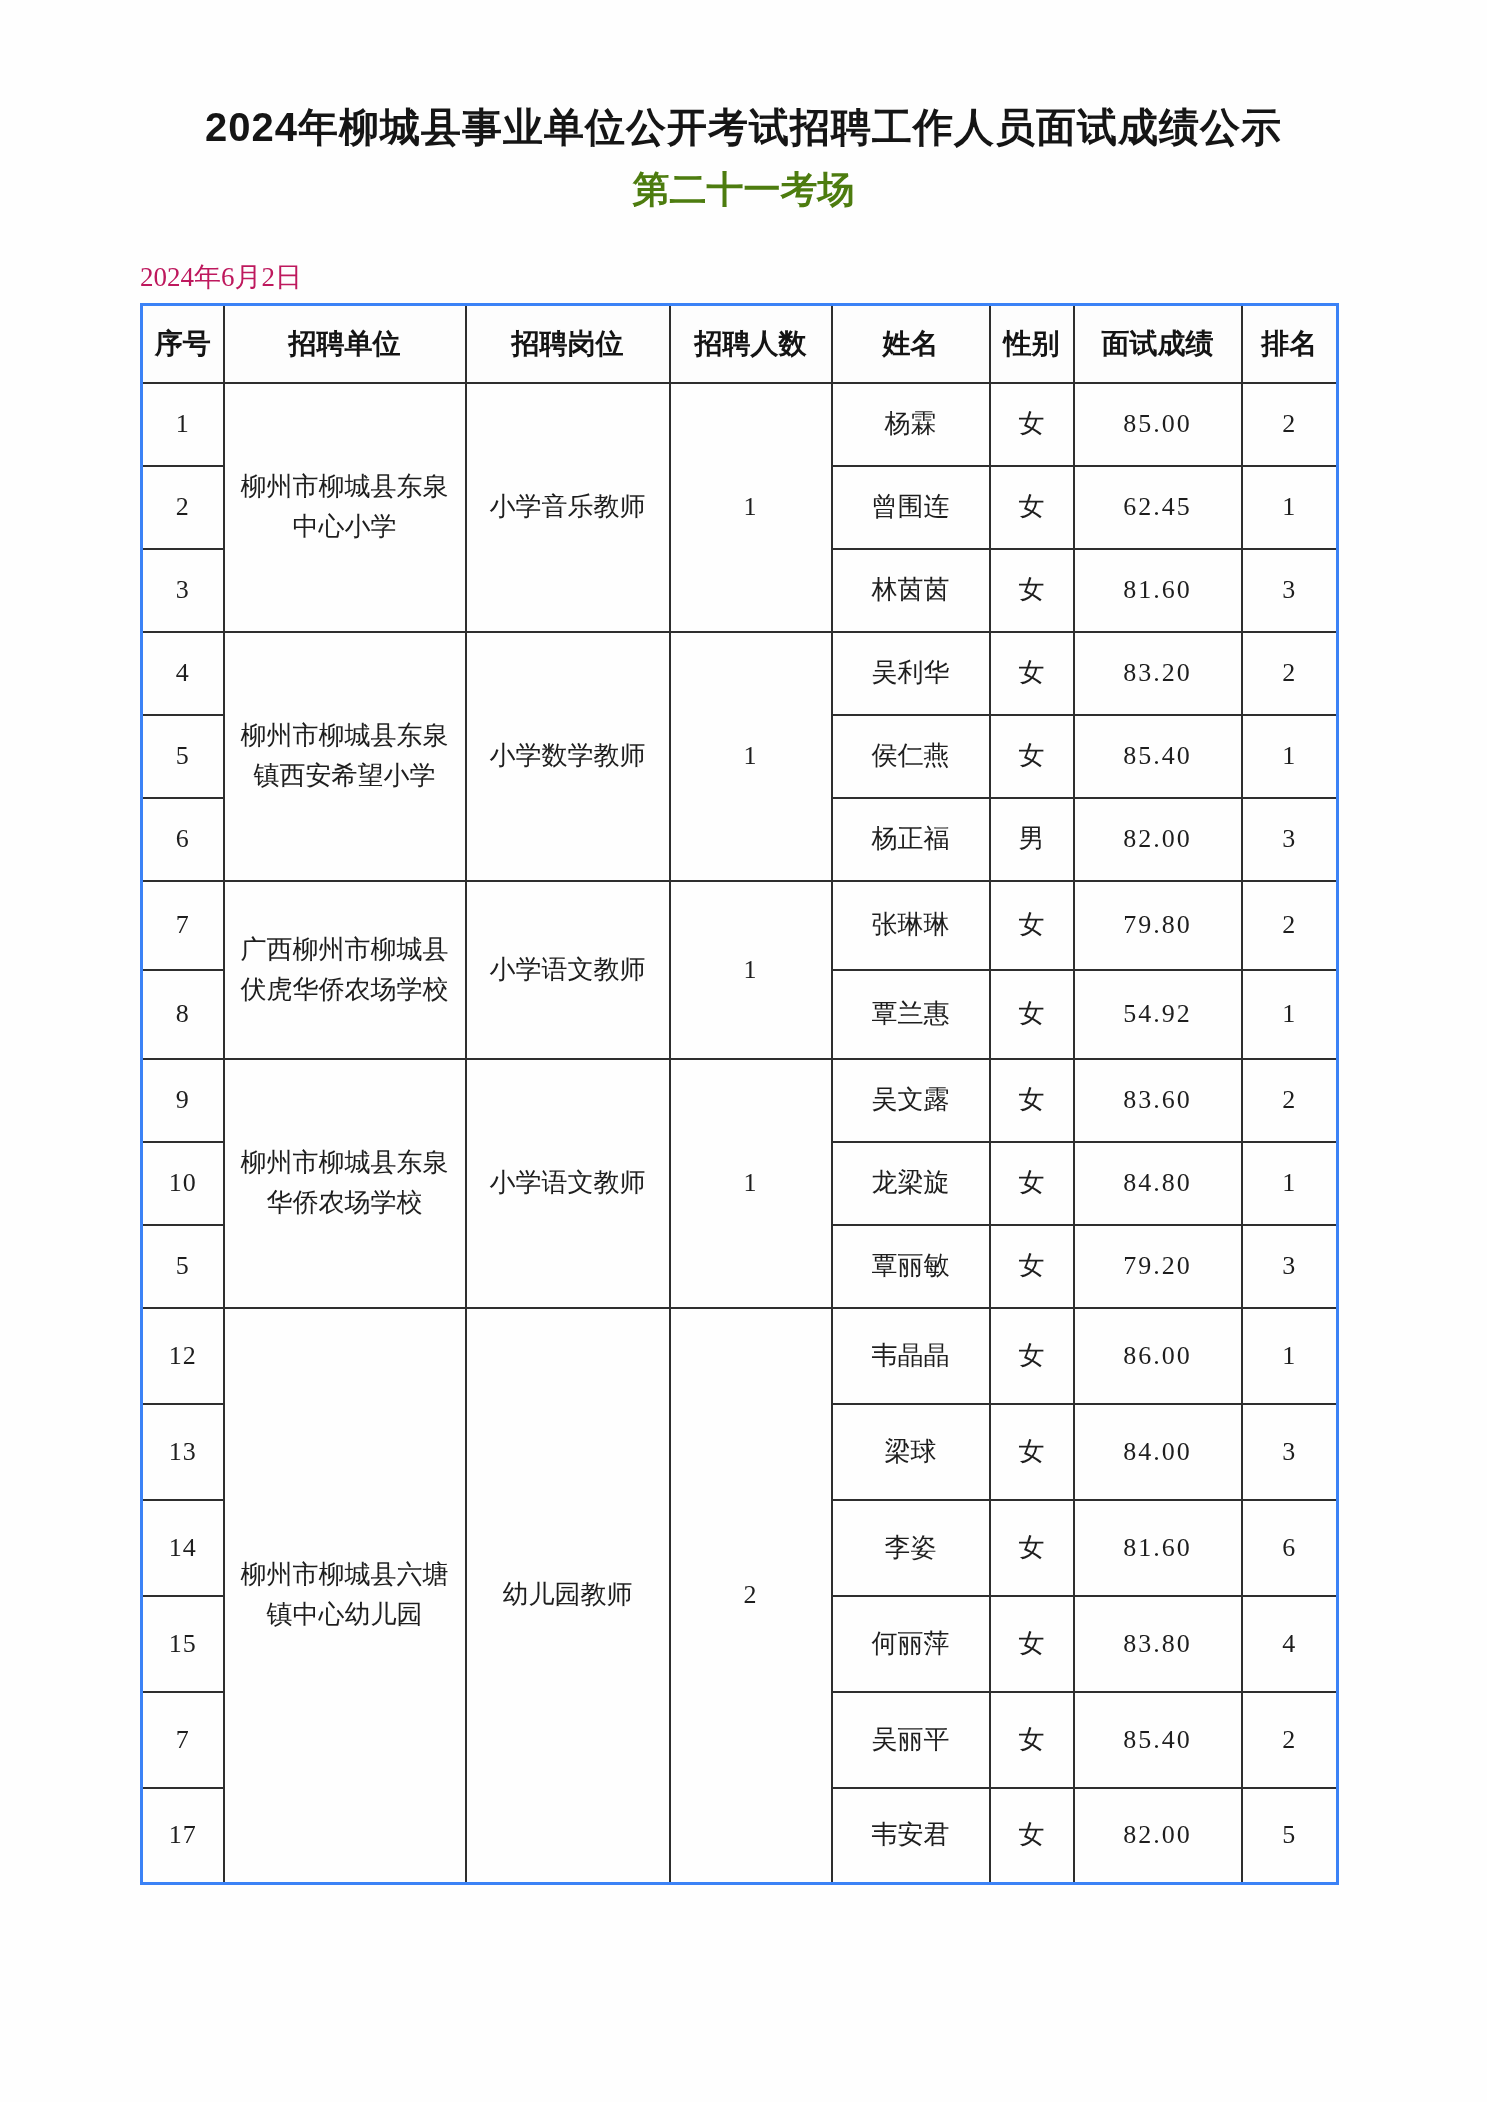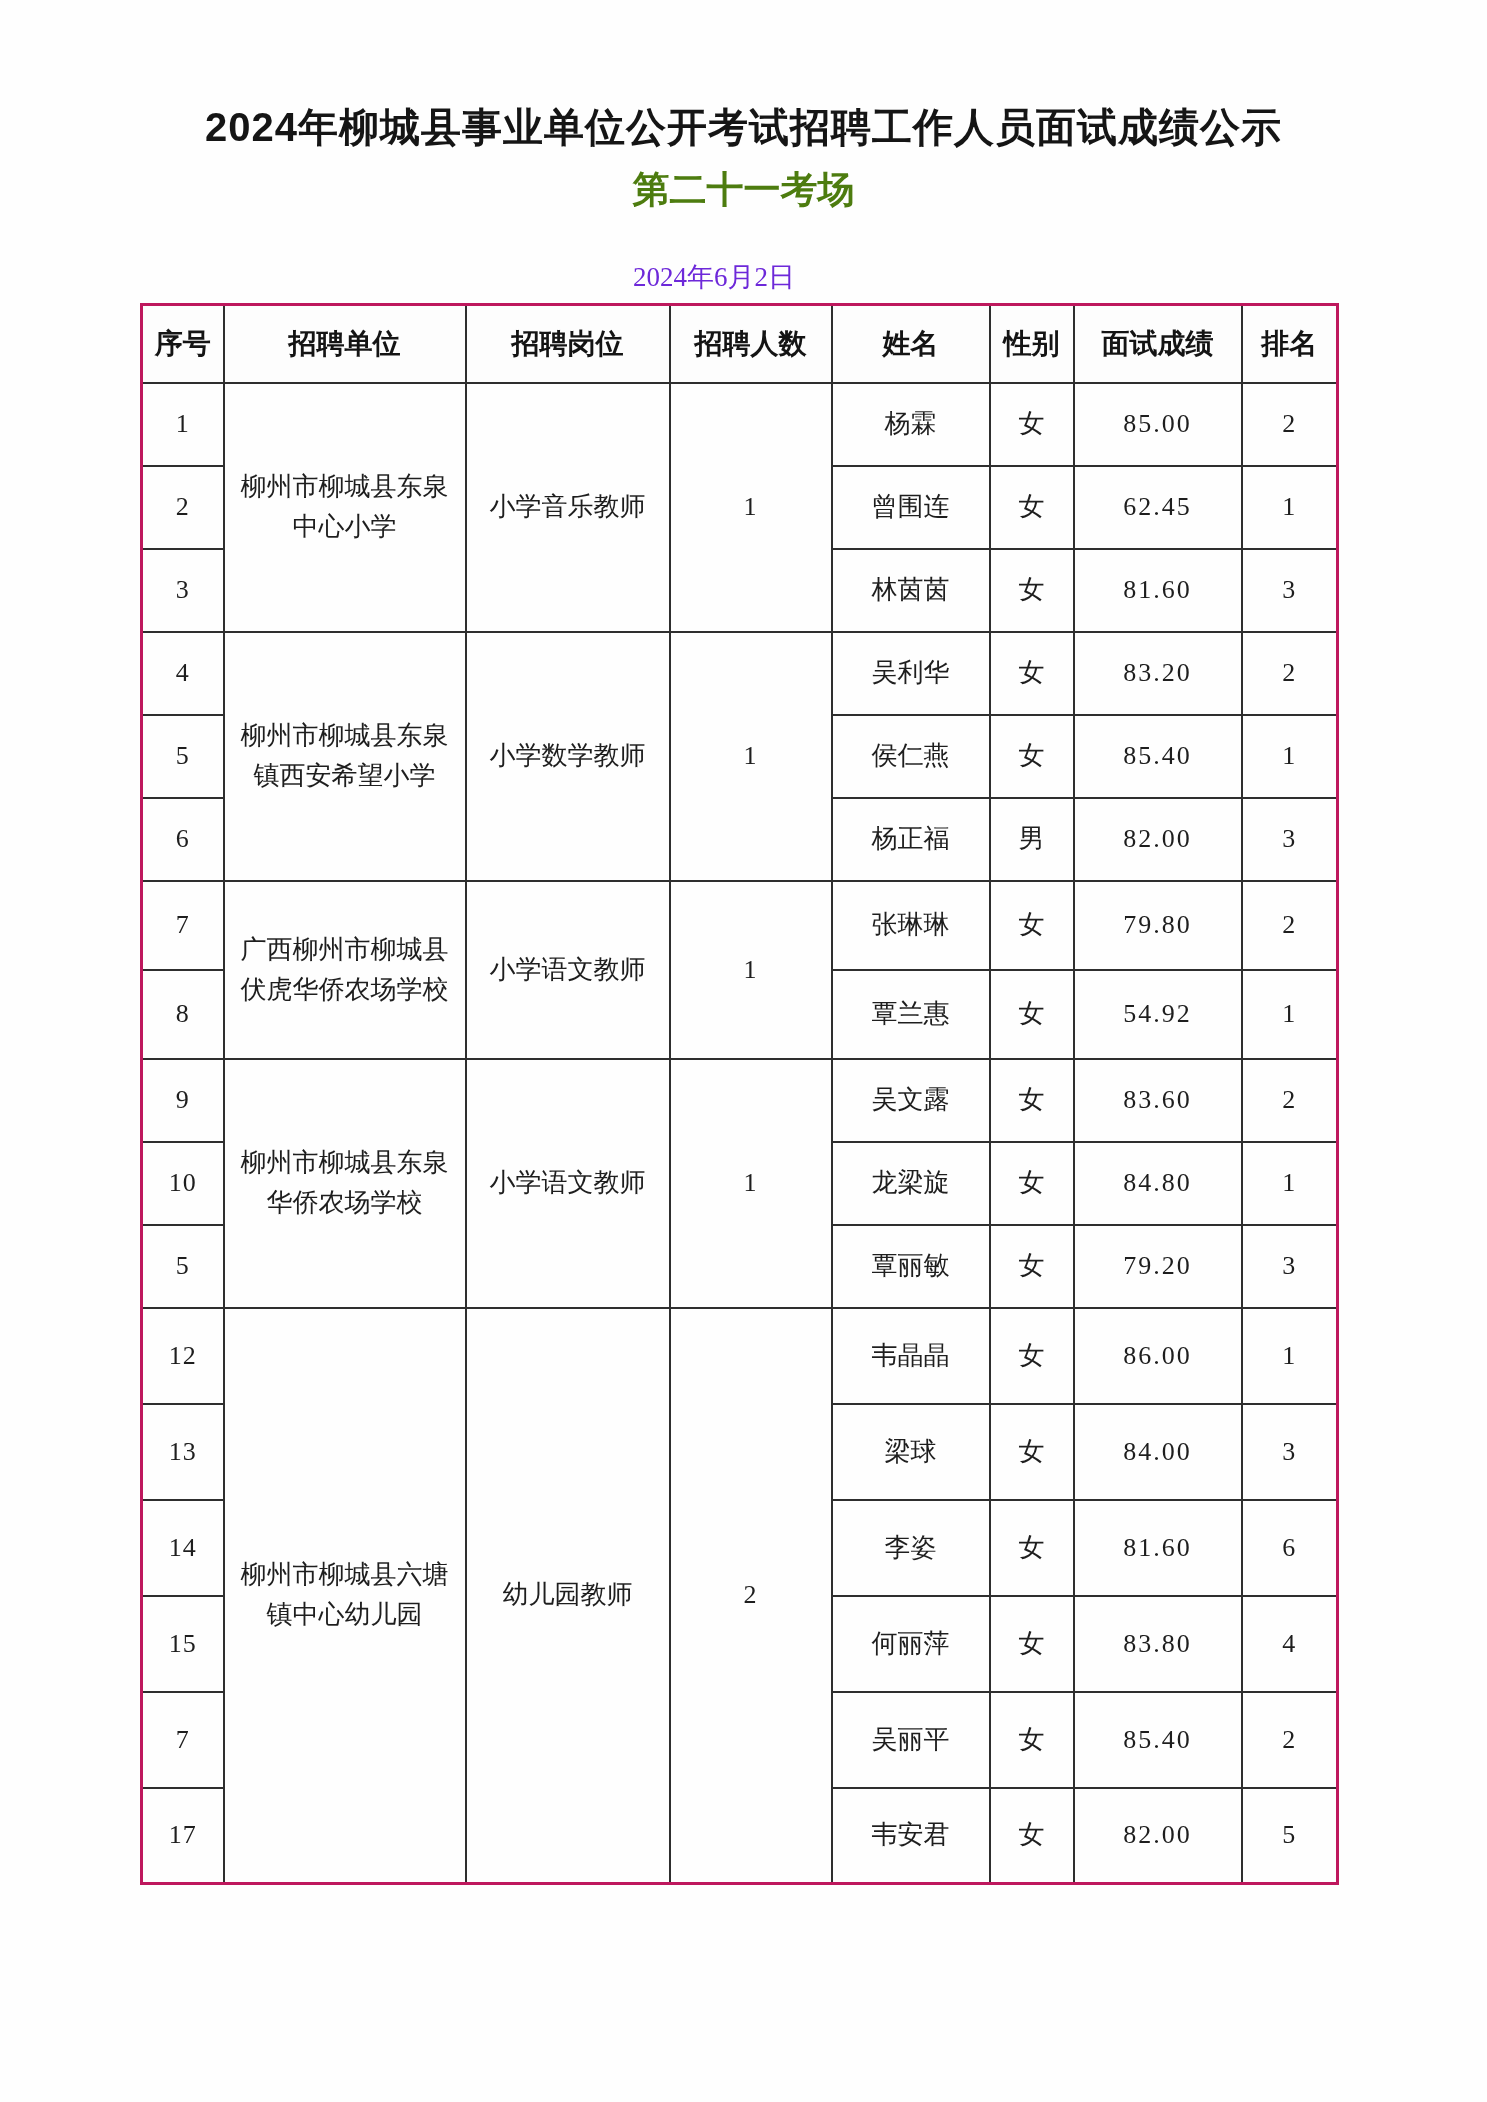--- a/index.html
+++ b/index.html
@@ -29,32 +29,32 @@
     font-family:"Liberation Sans","DejaVu Sans",sans-serif;
     font-weight:700;
     font-size:37px;
     line-height:50px;
     color:#4d7c0f;
   }
   .date-row{
     width:1196px;
     margin:46px 0 10px 140px;
     box-sizing:border-box;
-    text-align:center;
+    text-align:left;
     padding-right:48px;
     font-size:27px;
     line-height:32px;
-    color:#6d28d9;
+    color:#be185d;
   }
   table.results{
     margin-left:140px;
     width:1196px;
     border-collapse:collapse;
     table-layout:fixed;
-    border:3px solid #be185d;
+    border:3px solid #3b82f6;
   }
   table.results th, table.results td{
     border:2px solid #2e2e2e;
     text-align:center;
     vertical-align:middle;
     padding:2px 8px;
     box-sizing:border-box;
     overflow:hidden;
   }
   table.results th{

